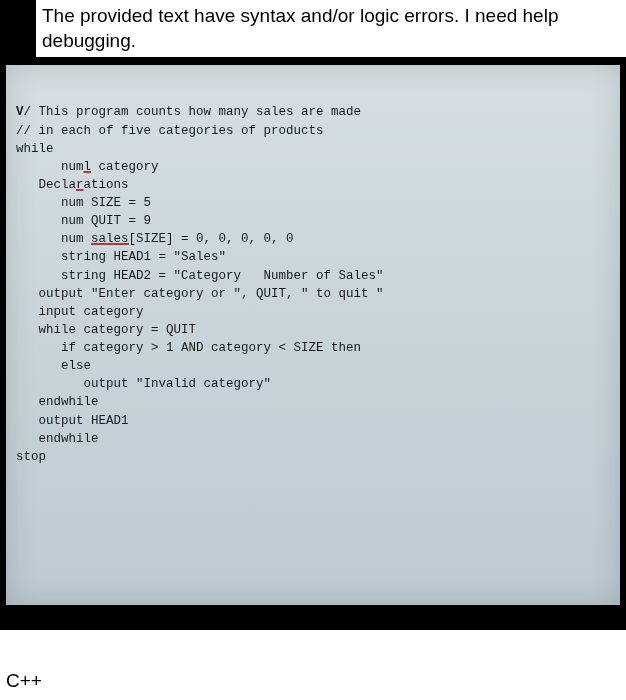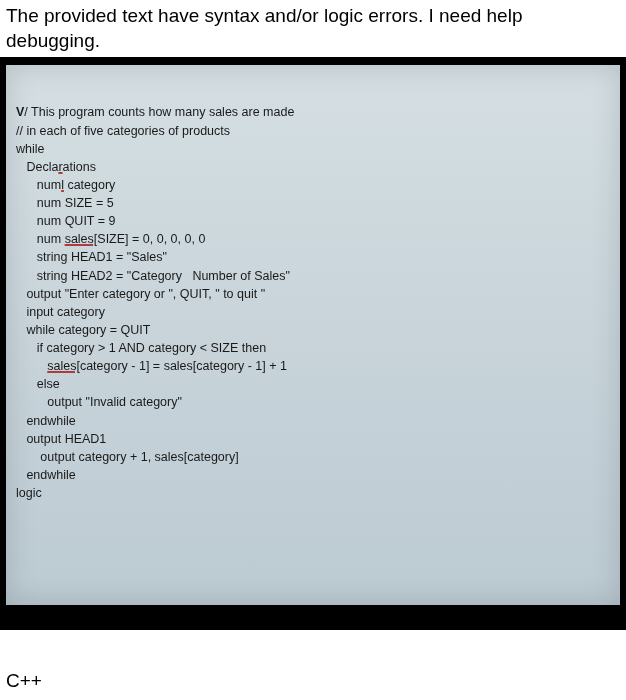--- a/index.html
+++ b/index.html
@@ -13,27 +13,28 @@
       background: #000;
       font-family: Arial, sans-serif;
       overflow: hidden;
     }
     .header {
       background: #fff;
       padding: 4px 6px;
       font-size: 19px;
       line-height: 1.3;
       color: #000;
+      margin-left: 36px;
     }
     .code-panel {
       margin: 8px 6px 6px 6px;
       background: linear-gradient(to bottom, #d5dfe3 0%, #c8d4da 50%, #bccad2 100%);
       height: 540px;
       padding: 38px 10px 10px 10px;
-      font-family: Liberation Sans, sans-serif;
+      font-family: Liberation Mono, monospace;
       font-size: 12.5px;
       line-height: 1.45;
       color: #1a1a1a;
       box-shadow: inset 0 0 30px rgba(0,0,0,0.15);
     }
     .code-panel .line {
       white-space: pre;
     }
     .bold {
       font-weight: bold;
@@ -59,36 +60,34 @@
 <body>
 
 <div class="header">
   <span>The provided text have syntax and/or logic errors. I need help debugging.</span>
 </div>
 
 <div class="code-panel">
   <div class="line"><span class="bold">V</span><span>/ This program counts how many sales are made</span></div>
   <div class="line">// in each of five categories of products</div>
   <div class="line">while</div>
+  <div class="line"><span>      num</span><span class="underline">l</span><span> category</span></div>
   <div class="line"><span>   Decla</span><span class="underline">r</span><span>ations</span></div>
-  <div class="line"><span>      num</span><span class="underline">l</span><span> category</span></div>
   <div class="line">      num SIZE = 5</div>
   <div class="line">      num QUIT = 9</div>
   <div class="line"><span>      num </span><span class="underline">sales[</span><span>SIZE] = 0, 0, 0, 0, 0</span></div>
   <div class="line">      string HEAD1 = "Sales"</div>
   <div class="line">      string HEAD2 = "Category   Number of Sales"</div>
   <div class="line">   output "Enter category or ", QUIT, " to quit "</div>
   <div class="line">   input category</div>
   <div class="line">   while category = QUIT</div>
   <div class="line">      if category &gt; 1 AND category &lt; SIZE then</div>
-  <div class="line"><span>         </span><span class="underline">sales[</span><span>category - 1] = sales[category - 1] + 1</span></div>
   <div class="line">      else</div>
   <div class="line">         output "Invalid category"</div>
   <div class="line">   endwhile</div>
   <div class="line">   output HEAD1</div>
-  <div class="line">       output category + 1, sales[category]</div>
   <div class="line">   endwhile</div>
-  <div class="line">logic</div>
+  <div class="line">stop</div>
 </div>
 
 <div class="footer">
   <span>C++</span>
 </div>
 
 </body></html>

